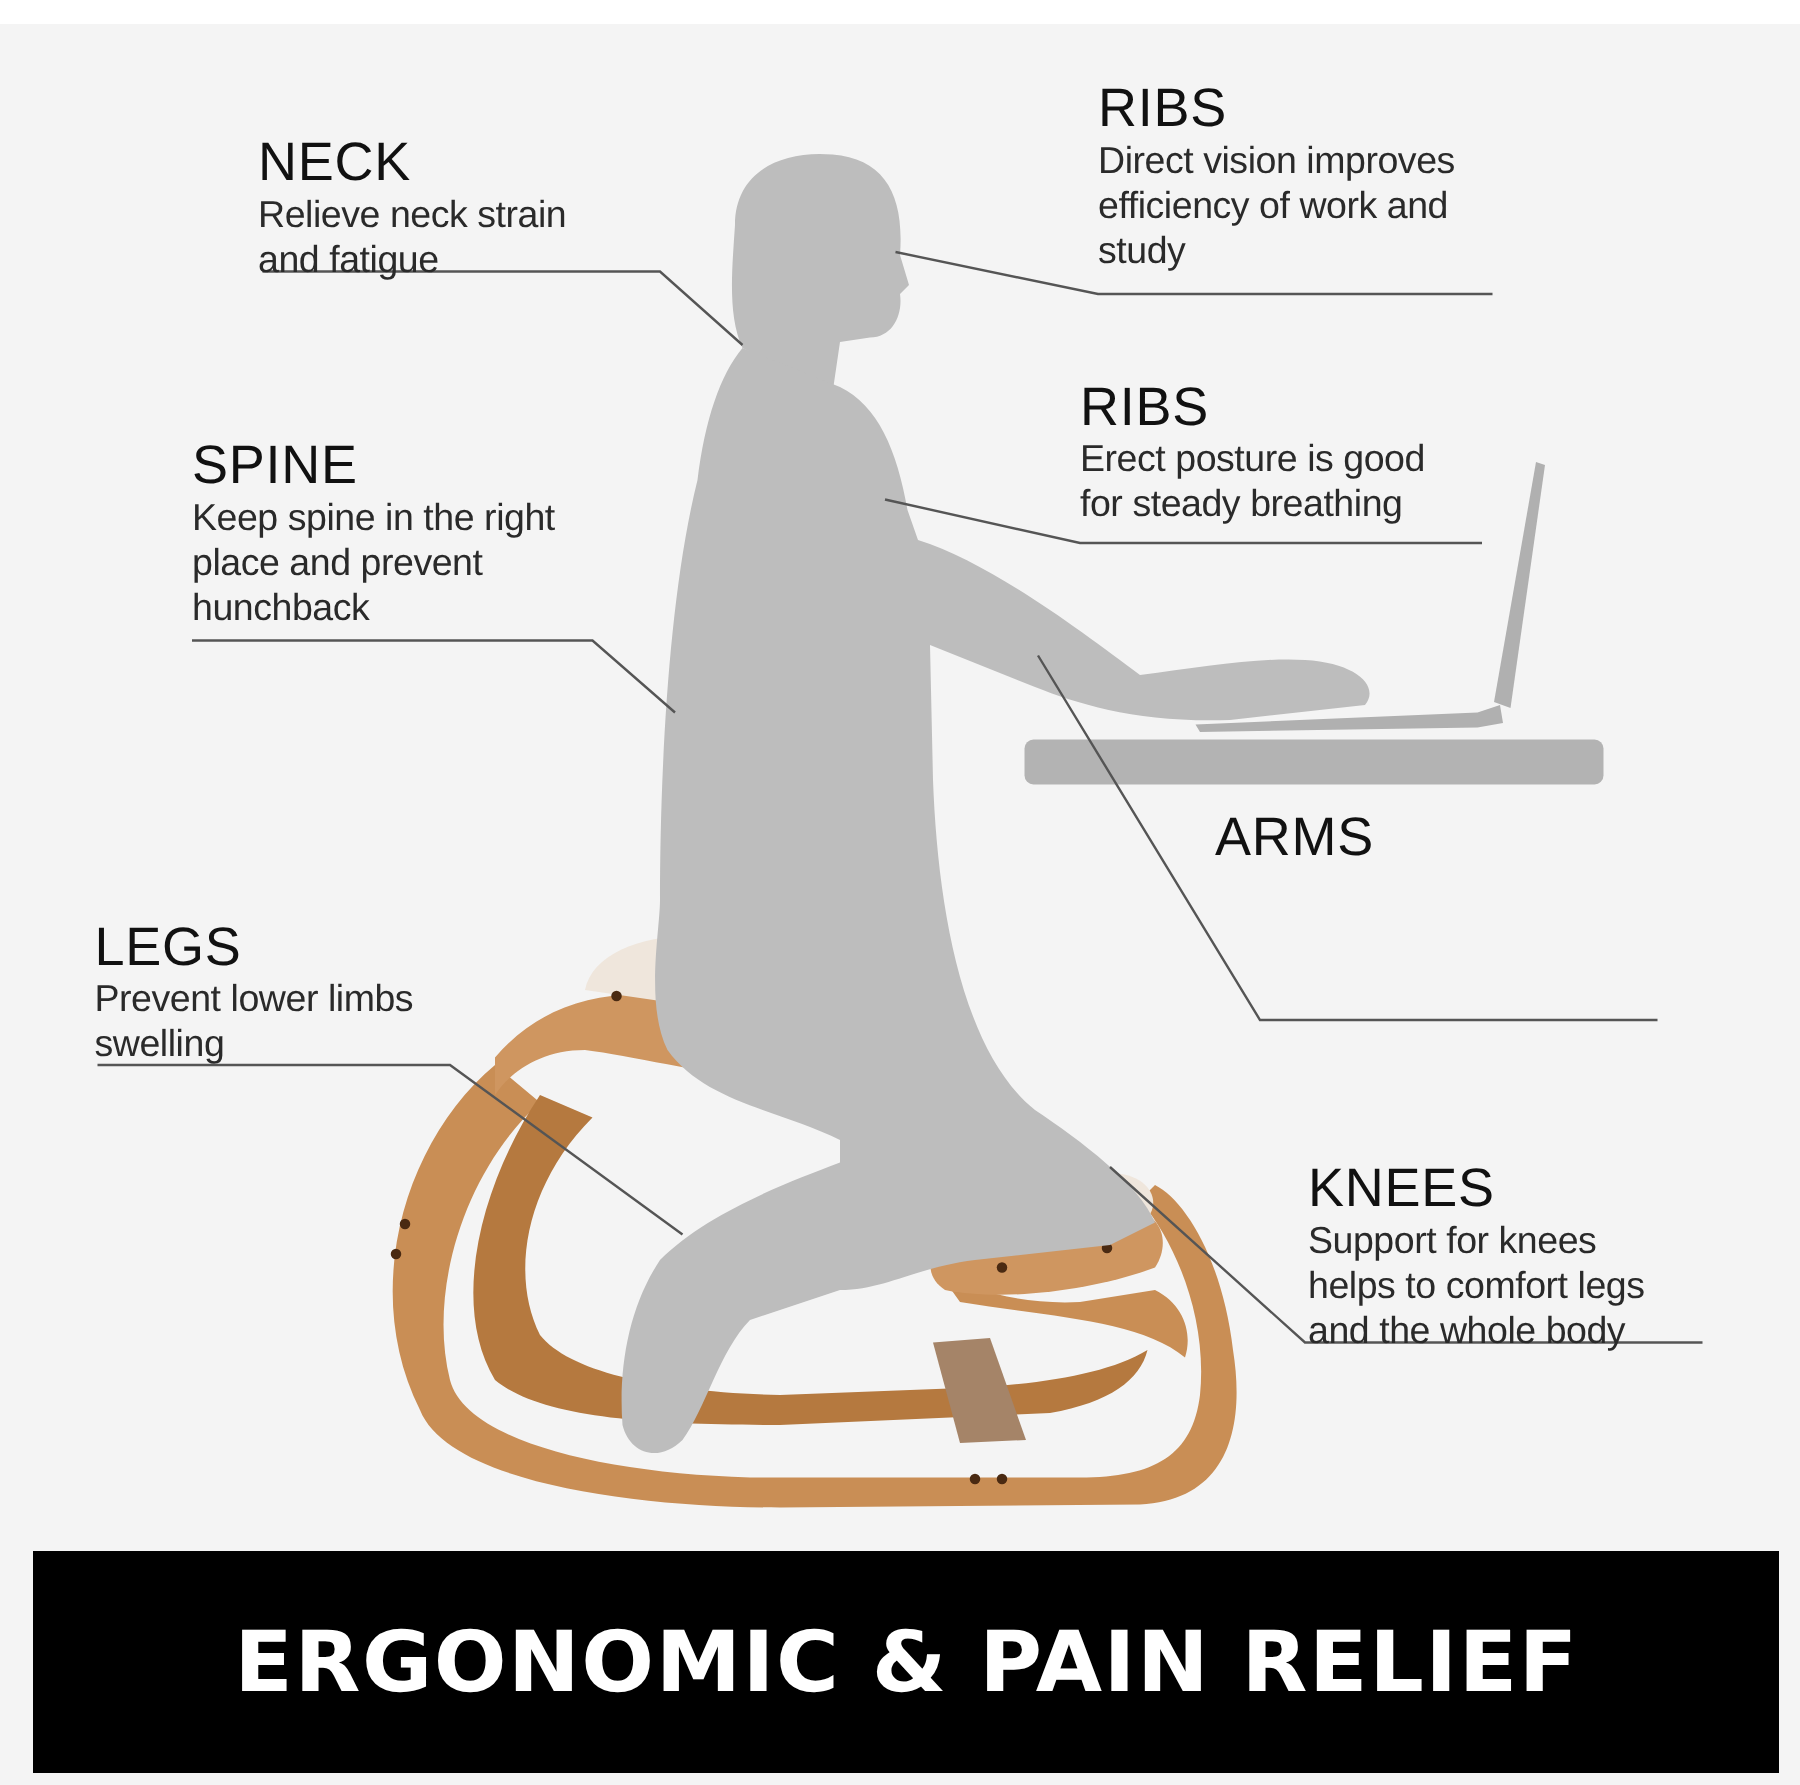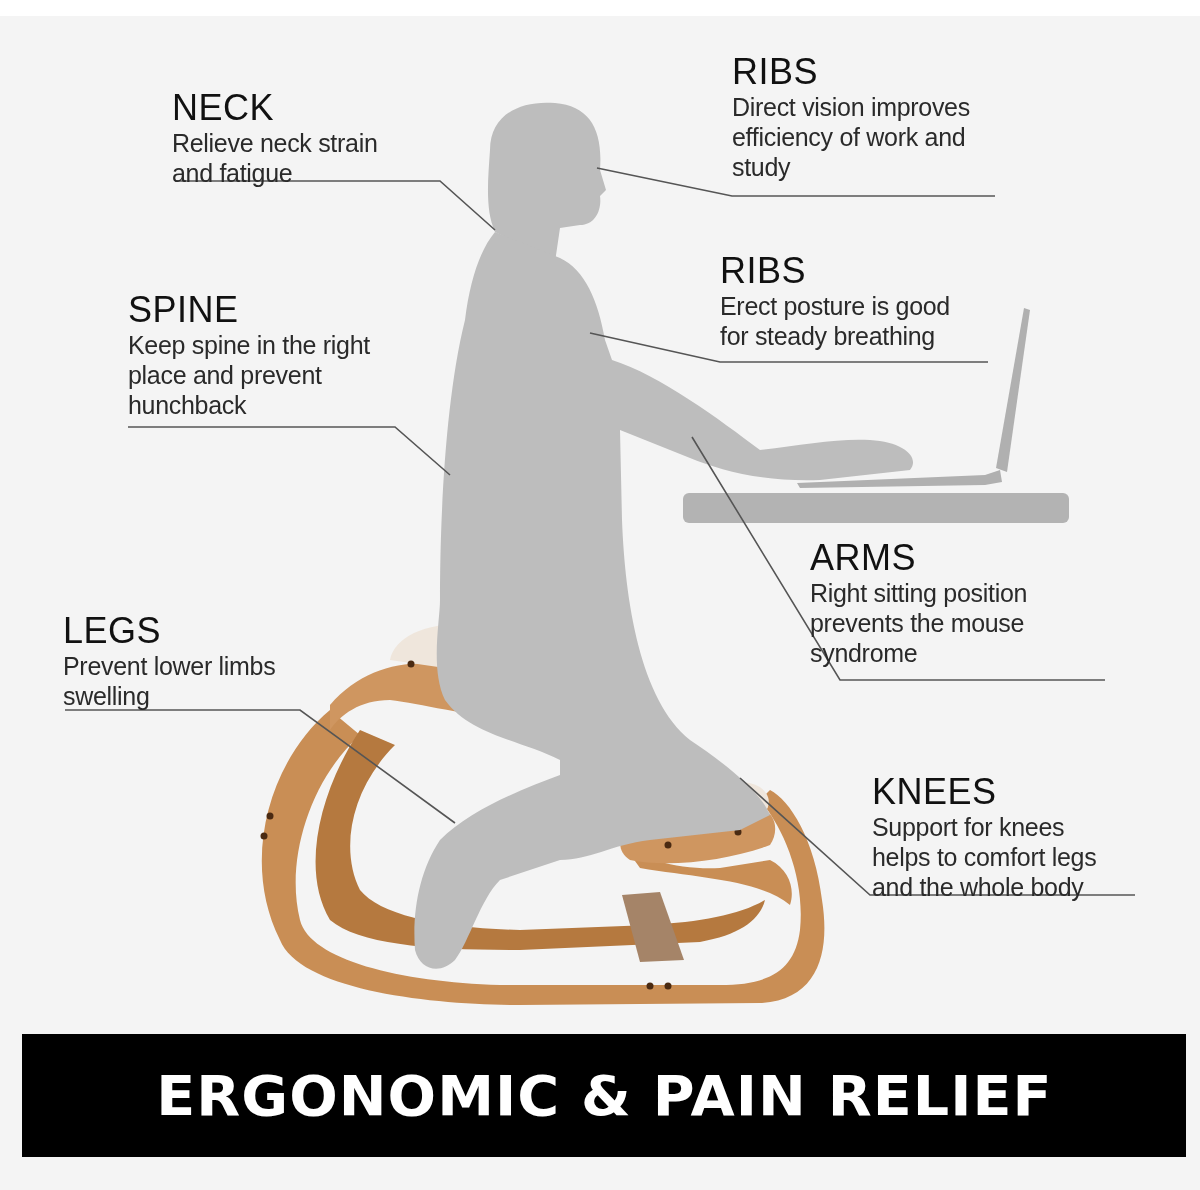--- a/index.html
+++ b/index.html
@@ -16,21 +16,21 @@
     .label { position: absolute; color: #111; }
     .label .title {
       font-size: 36px; font-weight: 400; letter-spacing: 0.5px; line-height: 40px;
       color: #111;
     }
     .label .desc {
       font-size: 25px; line-height: 30px; color: #2a2a2a; white-space: pre-line;
       letter-spacing: -0.3px;
     }
     .banner {
-      position: absolute; left: 22px; top: 1034px; width: 1164px; height: 123px;
+      position: absolute; left: 22px; top: 1034px; width: 1164px; height: 148px;
       background: #000;
       display: flex; align-items: center; justify-content: center;
     }
     .banner span {
       color: #fff; font-family: "DejaVu Sans", "Liberation Sans", sans-serif;
       font-weight: 700; font-size: 56px; letter-spacing: 1px;
       transform: scaleX(1.02);
     }
   </style>
 </head>
@@ -116,23 +116,20 @@
 </div>
 
 <div class="label" style="left:720px; top:251px;">
   <div class="title">RIBS</div>
   <div class="desc">Erect posture is good
 for steady breathing</div>
 </div>
 
 <div class="label" style="left:810px; top:538px;">
   <div class="title">ARMS</div>
-  <div class="desc">Right sitting position
-prevents the mouse
-syndrome</div>
 </div>
 
 <div class="label" style="left:63px; top:611px;">
   <div class="title">LEGS</div>
   <div class="desc">Prevent lower limbs
 swelling</div>
 </div>
 
 <div class="label" style="left:872px; top:772px;">
   <div class="title">KNEES</div>

